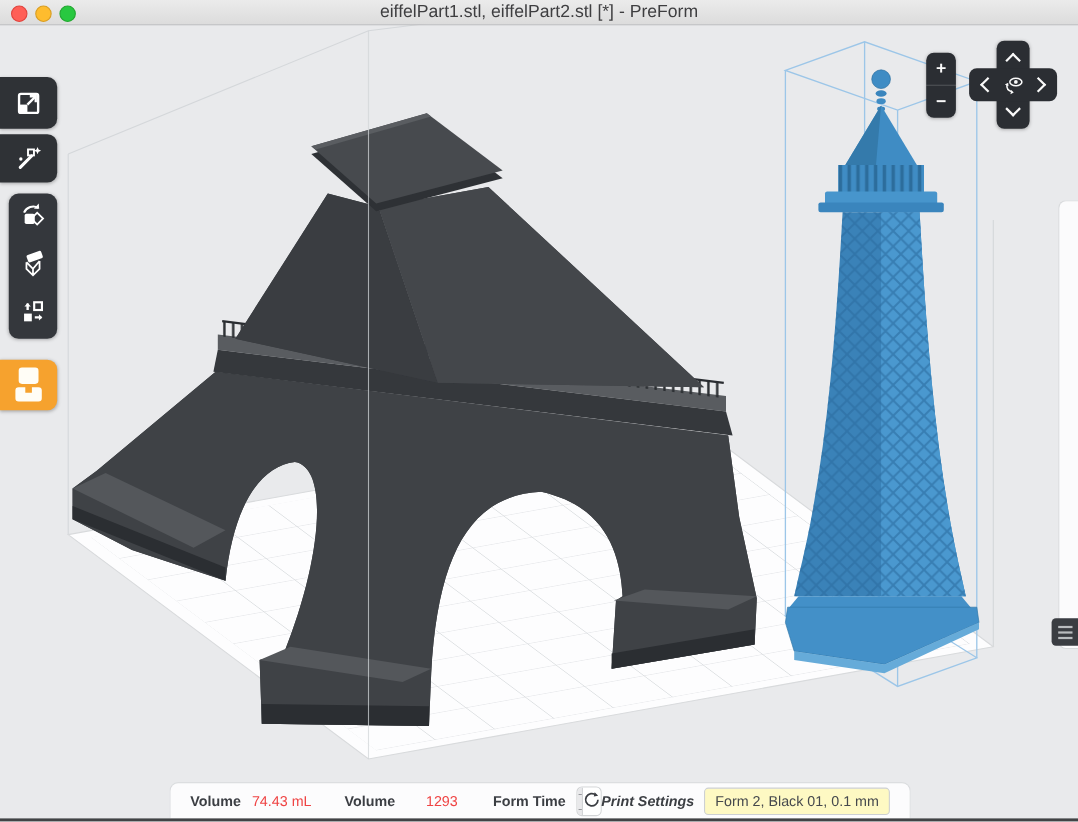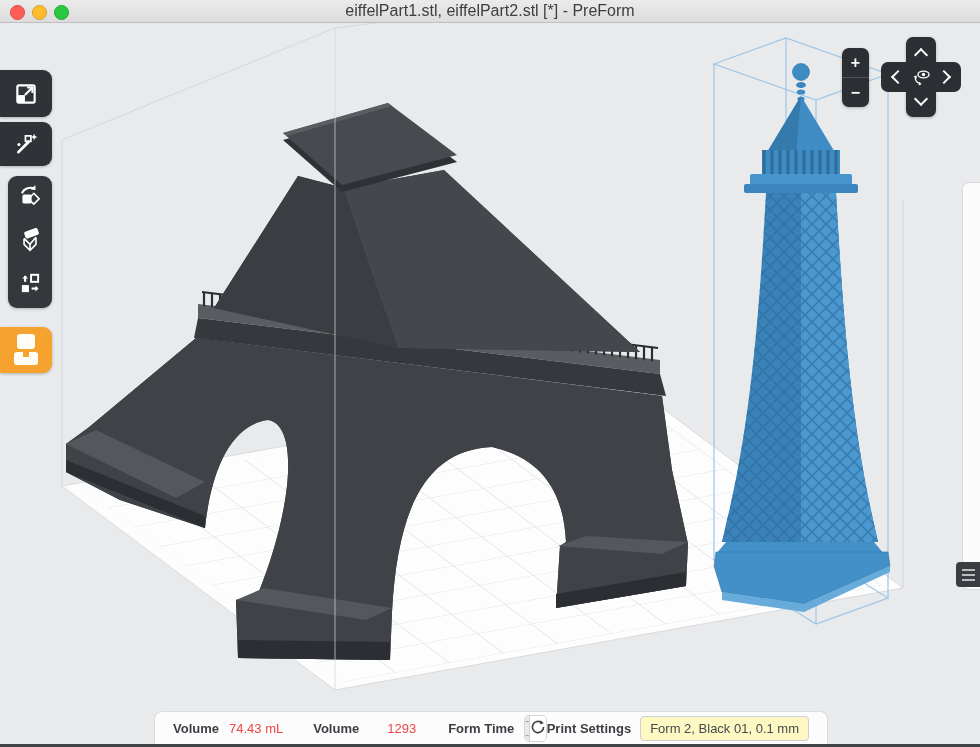--- a/index.html
+++ b/index.html
@@ -288,18 +288,18 @@
       <span class="dash">--</span>
       <span class="refresh">
         <span>
           <svg width="16" height="16" viewBox="0 0 16 16">
             <path d="M13.6,8 A5.6,5.6 0 1 1 11.8,3.9" fill="none" stroke="#3b3e43" stroke-width="1.6"></path>
             <path d="M10.6,1.2 L13.8,4.4 L9.8,5 Z" fill="#3b3e43"></path>
           </svg>
         </span>
       </span>
     </span>
-    <span class="lbl" style="">Print Settings</span>
+    <span class="lbl" style="font-style:italic;">Print Settings</span>
     <span class="ps-box" style="margin-left:9px;">Form 2, Black 01, 0.1 mm</span>
   </div>
 
   <div class="bottomedge"></div>
 </div>
 
 </body></html>

